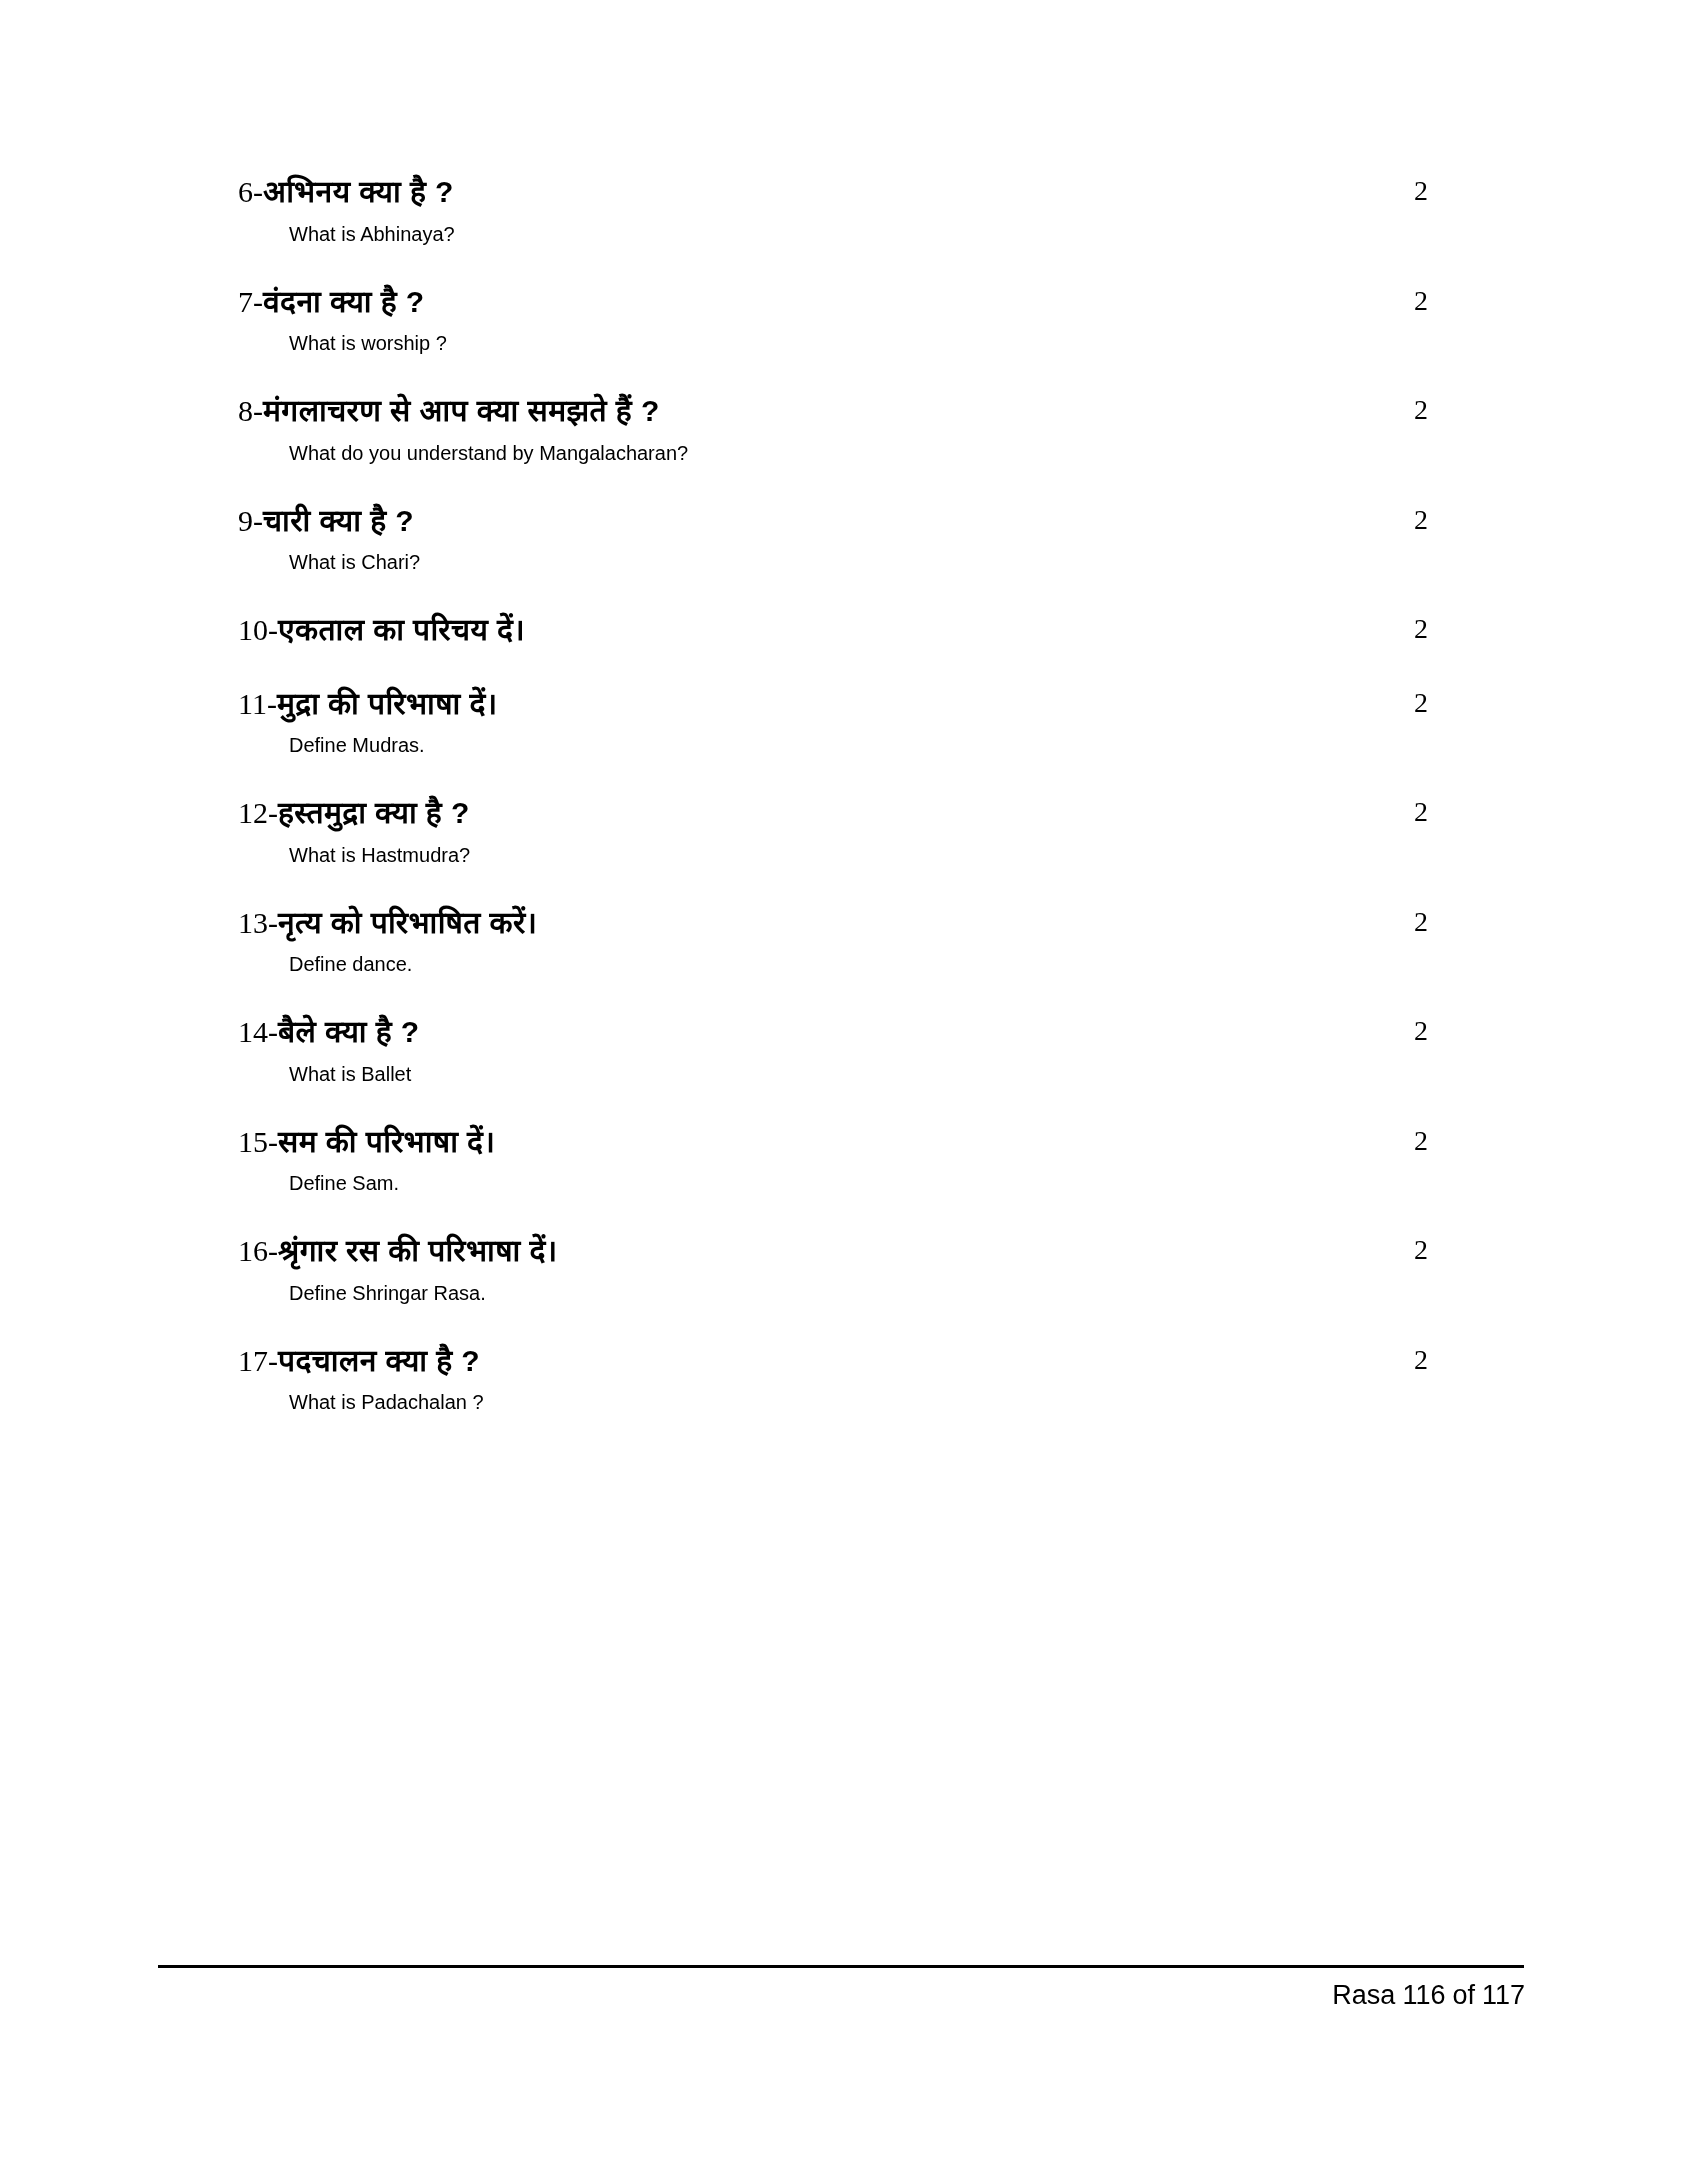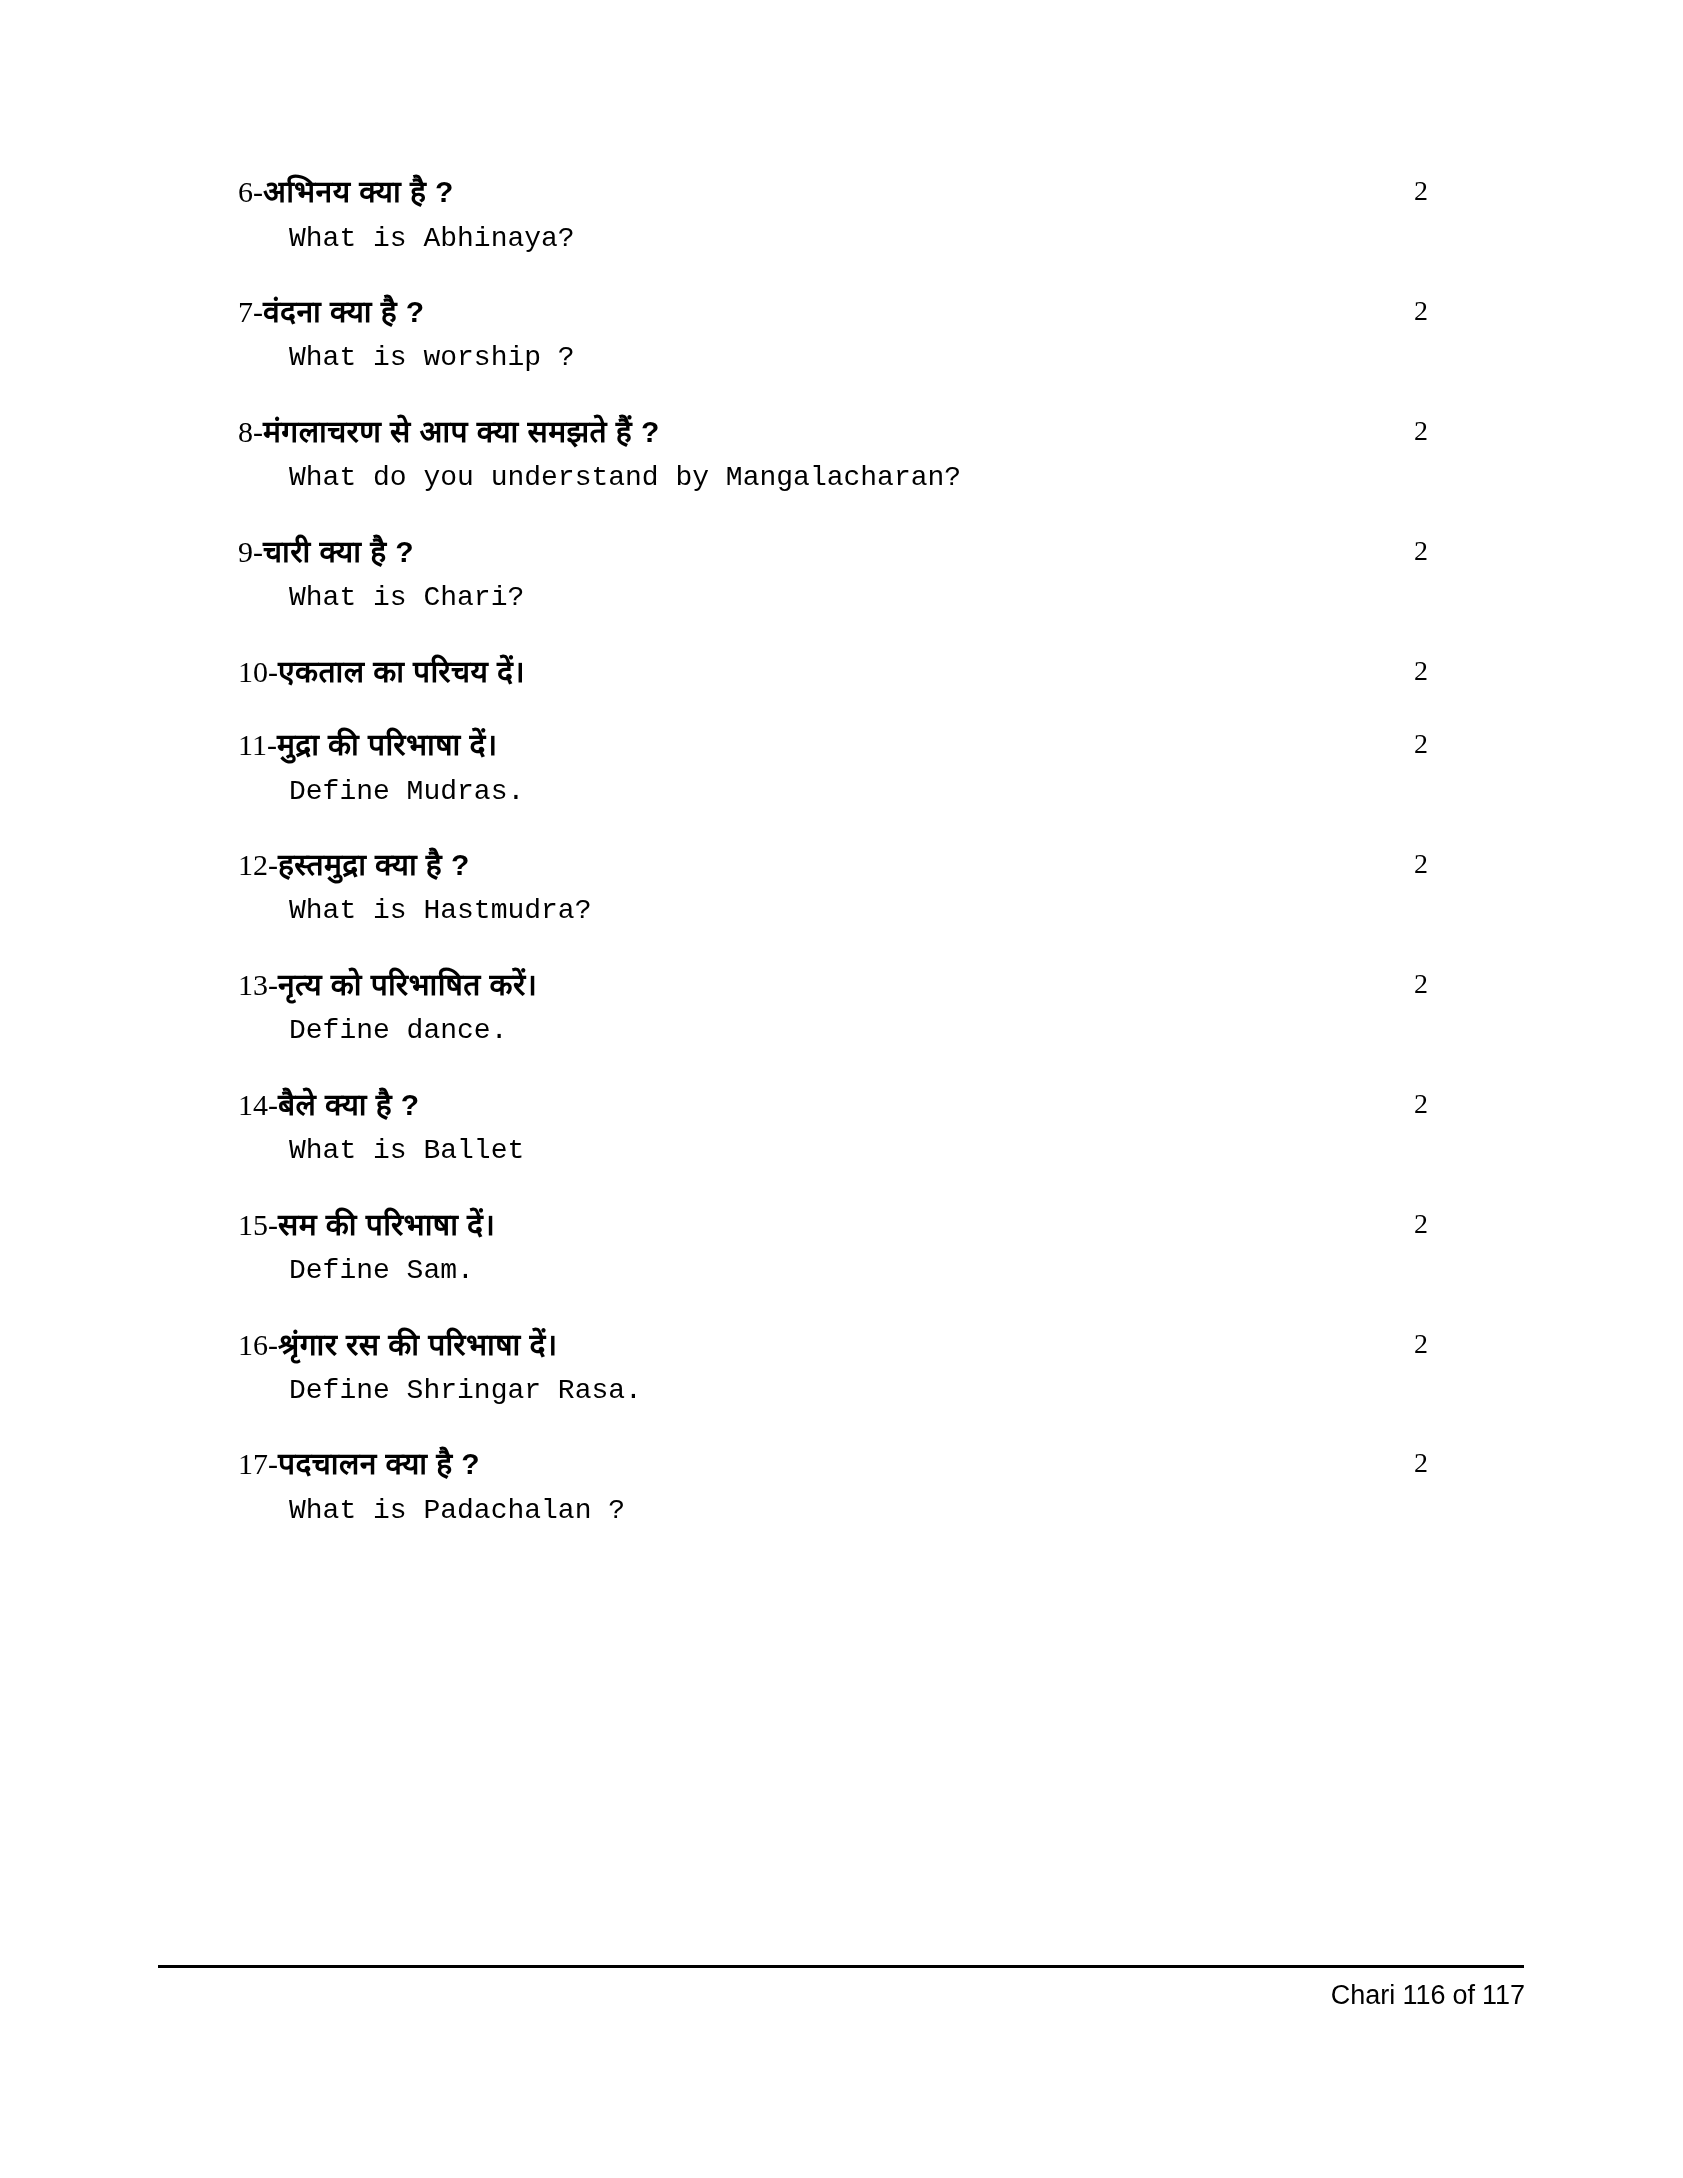--- a/index.html
+++ b/index.html
@@ -58,25 +58,25 @@
   }
   .qmarks {
     font-size: 28px;
     line-height: 1.25;
     min-width: 40px;
     text-align: right;
     padding-right: 57px;
     font-family: "Liberation Serif", serif;
   }
   .qenglish {
-    font-size: 28px;
+    font-size: 20px;
     line-height: 1.3;
     margin-top: 10px;
     margin-left: 51px;
-    font-family: Liberation Mono, monospace;
+    font-family: Liberation Sans, sans-serif;
   }
   .footer-rule {
     position: absolute;
     left: 158px;
     top: 1965px;
     width: 1366px;
     height: 3px;
     background: #000000;
   }
   .footer {
@@ -229,20 +229,20 @@
         <span class="qmarks">2</span>
       </div>
       <div class="qenglish">What is Padachalan ?</div>
     </div>
 
   </div>
 
   <div class="footer-rule"></div>
 
   <div class="footer">
-    <span class="lbl">Chari</span>
+    <span class="lbl">Rasa</span>
     <span class="num">116</span>
     <span class="lbl">of</span>
     <span class="num">117</span>
   </div>
 
 </div>
 
 
 </body></html>

